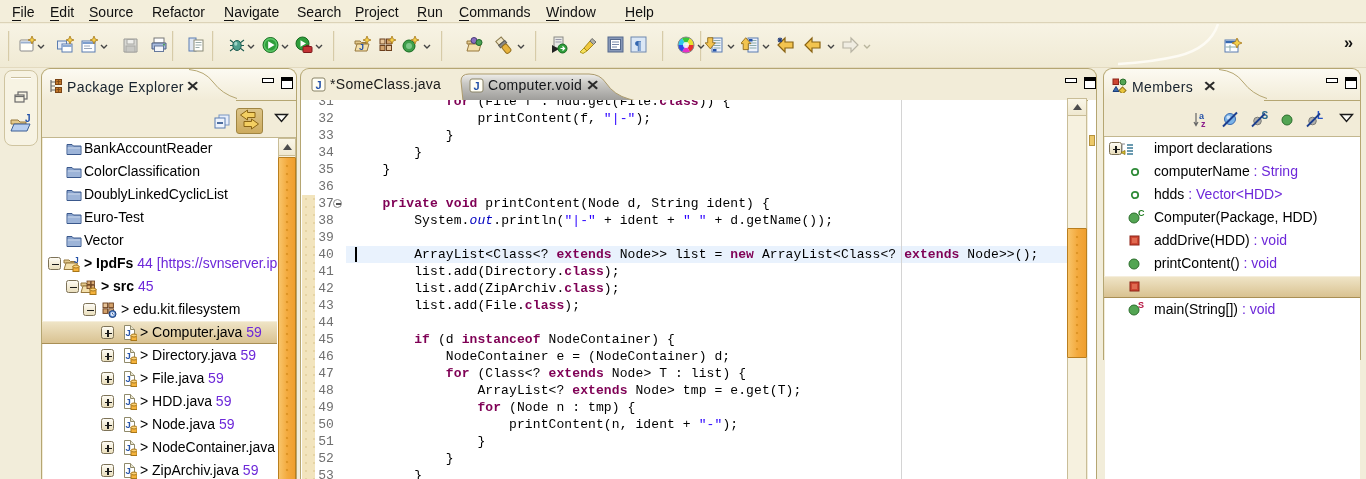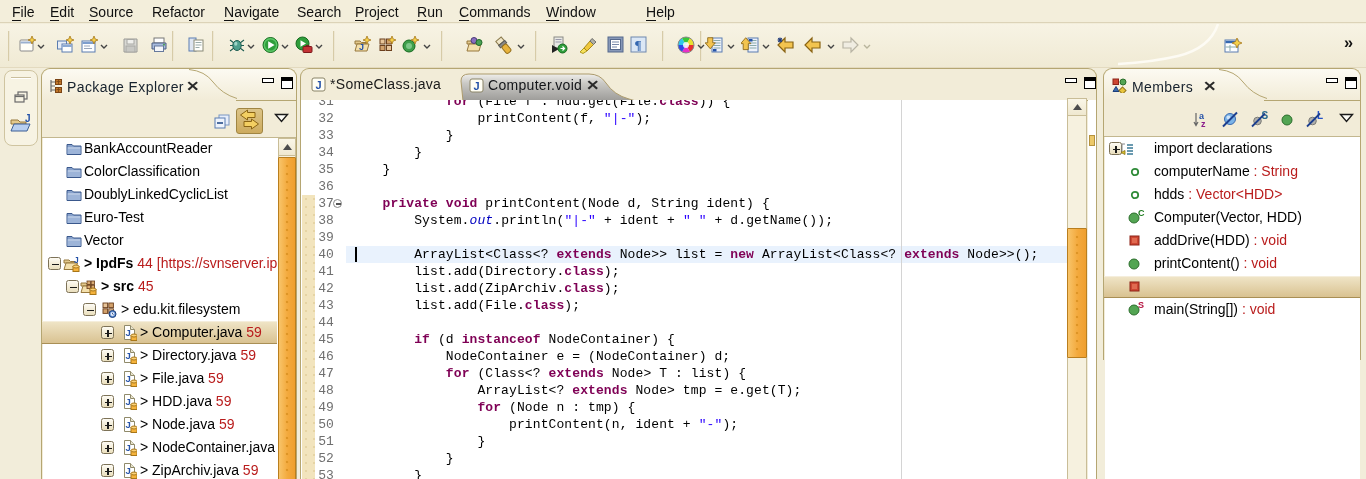--- a/index.html
+++ b/index.html
@@ -12,21 +12,21 @@
 .ptab-grad{position:absolute;left:0;top:0;right:0;height:31px;background:linear-gradient(#fcfaf2,#f2ecd8);border-radius:9px 9px 0 0}
 .viewtitle{position:absolute;font-size:14px;letter-spacing:0.4px;color:#17222e}
 .xclose{position:absolute;font-size:14px;color:#2a2a2a;font-weight:bold;font-family:"Liberation Sans";transform:scaleX(1.15)}
 .minbtn{position:absolute;width:12px;height:5px;border:1.4px solid #000;background:#fff}
 .maxbtn{position:absolute;width:12px;height:12px;border:1.4px solid #000;background:#fff}
 .maxbtn:before{content:"";position:absolute;left:0;top:0;right:0;height:2.5px;background:#000}
 .tabline{position:absolute;height:1px;background:#b5a672}
 .vtoolline{position:absolute;height:1px;background:#c3b78f}
 .white{position:absolute;background:#fff}
 .t{position:absolute;font-size:14px;line-height:17px;white-space:pre;color:#000}
-.dim{color:#b91c1c}
+.dim{color:#6d28d9}
 .sel{position:absolute;background:linear-gradient(#efe4c6,#d9c291);border-top:1px solid #f5eedc;border-bottom:1px solid #a98f55}
 .sbtrough{position:absolute;background:#f6f1df;border-left:1px solid #c9bd97;border-right:1px solid #c9bd97}
 .sbthumb{position:absolute;border:1px solid #b97e1e;border-radius:1px;background:linear-gradient(90deg,#f8c469,#f3a93c 55%,#ef9f2e)}
 .sbdots{position:absolute;left:50%;transform:translateX(-50%);width:6px;top:4px;bottom:4px;background-image:radial-gradient(circle 1.4px at 3px 4px,#de9526 1.3px,rgba(0,0,0,0) 1.6px);background-size:6px 8px}
 .sbarrow{position:absolute;border:1px solid #c9bd97;background:linear-gradient(#faf6e8,#efe8d0)}
 .mono{font-family:"Liberation Mono",monospace;font-size:13px;line-height:17px;letter-spacing:0.1px}
 .k{color:#7f0055;font-weight:bold}
 .s{color:#2a00ff}
 .f{color:#0000c0;font-style:italic}
 .sup{position:absolute;font:bold 9px "Liberation Sans";}
@@ -35,21 +35,21 @@
 <span style="left:12px"><u>F</u>ile</span>
 <span style="left:50px"><u>E</u>dit</span>
 <span style="left:89px"><u>S</u>ource</span>
 <span style="left:152px">Refac<u>t</u>or</span>
 <span style="left:224px"><u>N</u>avigate</span>
 <span style="left:297px">Se<u>a</u>rch</span>
 <span style="left:355px"><u>P</u>roject</span>
 <span style="left:417px"><u>R</u>un</span>
 <span style="left:459px"><u>C</u>ommands</span>
 <span style="left:546px"><u>W</u>indow</span>
-<span style="left:646px"><u>H</u>elp</span>
+<span style="left:625px"><u>H</u>elp</span>
 </div>
 <div id="toolbar">
 <div class="tsep" style="left:8px;top:7px"></div>
 <div class="tsep" style="left:172px;top:7px"></div>
 <div class="tsep" style="left:212px;top:7px"></div>
 <div class="tsep" style="left:333px;top:7px"></div>
 <div class="tsep" style="left:441px;top:7px"></div>
 <div class="tsep" style="left:535px;top:7px"></div>
 <div class="tsep" style="left:662px;top:7px"></div>
 <div class="tsep" style="left:700px;top:7px"></div>
@@ -581,21 +581,21 @@
     </svg>
 <div class="t" style="left:50px;top:26px">computerName<span class="dim"> : String</span></div>
 <svg style="position:absolute;left:26px;top:53px" width="10" height="10" viewBox="0 0 10 10">
       <circle cx="5" cy="5" r="3.2" fill="#fff" stroke="#2f8b38" stroke-width="1.8"></circle>
     </svg>
 <div class="t" style="left:50px;top:49px">hdds<span class="dim"> : Vector&lt;HDD&gt;</span></div>
 <svg style="position:absolute;left:24px;top:75px" width="12" height="12" viewBox="0 0 12 12">
       <circle cx="6" cy="6" r="5" fill="#53a553" stroke="#2c6e2c"></circle>
     </svg>
 <div class="sup" style="left:34px;top:71px;color:#1c7a1c">C</div>
-<div class="t" style="left:50px;top:72px">Computer(Vector, HDD)</div>
+<div class="t" style="left:50px;top:72px">Computer(Package, HDD)</div>
 <svg style="position:absolute;left:25px;top:98px" width="11" height="11" viewBox="0 0 11 11">
       <rect x="1" y="1" width="9" height="9" fill="#cd4632" stroke="#8e2419"></rect>
       <rect x="3" y="3" width="5" height="5" fill="#e06a50"></rect>
     </svg>
 <div class="t" style="left:50px;top:95px">addDrive(HDD)<span class="dim"> : void</span></div>
 <svg style="position:absolute;left:24px;top:121px" width="12" height="12" viewBox="0 0 12 12">
       <circle cx="6" cy="6" r="5" fill="#53a553" stroke="#2c6e2c"></circle>
     </svg>
 <div class="t" style="left:50px;top:118px">printContent()<span class="dim"> : void</span></div>
 <svg style="position:absolute;left:25px;top:144px" width="11" height="11" viewBox="0 0 11 11">

